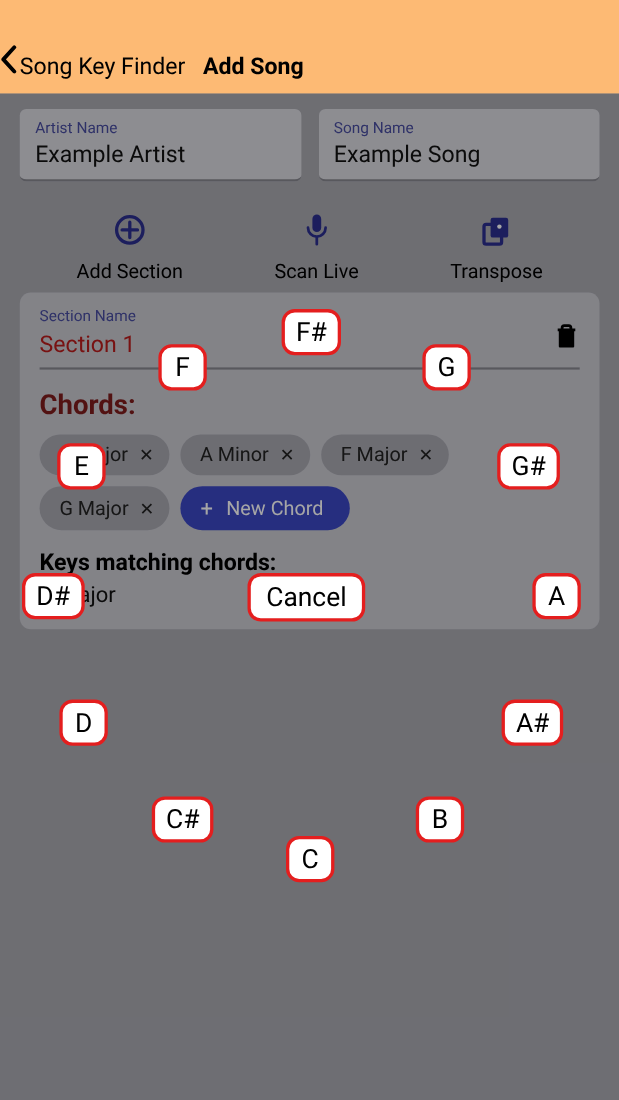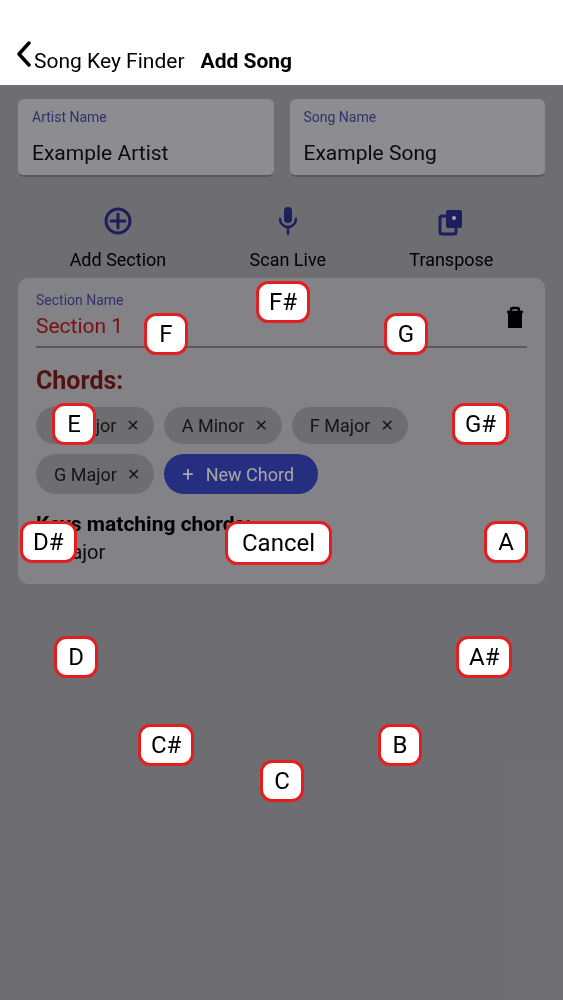--- a/index.html
+++ b/index.html
@@ -11,25 +11,24 @@
     body {
       width: 563px;
       height: 1000px;
       background: #a9a9b0;
       position: relative;
       overflow: hidden;
     }
     .header {
       position: relative;
       height: 85px;
-      background: #ffffff;
+      background: #fdba74;
       display: flex;
       align-items: flex-end;
       padding-bottom: 12px;
-      padding-left: 16px;
     }
     .back-arrow {
       font-size: 28px;
       font-weight: 600;
       margin-right: 2px;
       line-height: 1;
       position: relative;
       top: -1px;
     }
     .back-label {
@@ -67,21 +66,21 @@
       padding: 10px 14px 4px 14px;
       border-bottom: 2px solid #888890;
     }
     .input-label {
       font-size: 14px;
       color: #494da0;
     }
     .input-value {
       font-size: 21px;
       color: #111;
-      margin-top: 16px;
+      margin-top: 4px;
       padding-bottom: 6px;
     }
     .action-row {
       display: flex;
       justify-content: space-around;
       margin-top: 28px;
       padding: 0 10px;
     }
     .action-btn {
       display: flex;

